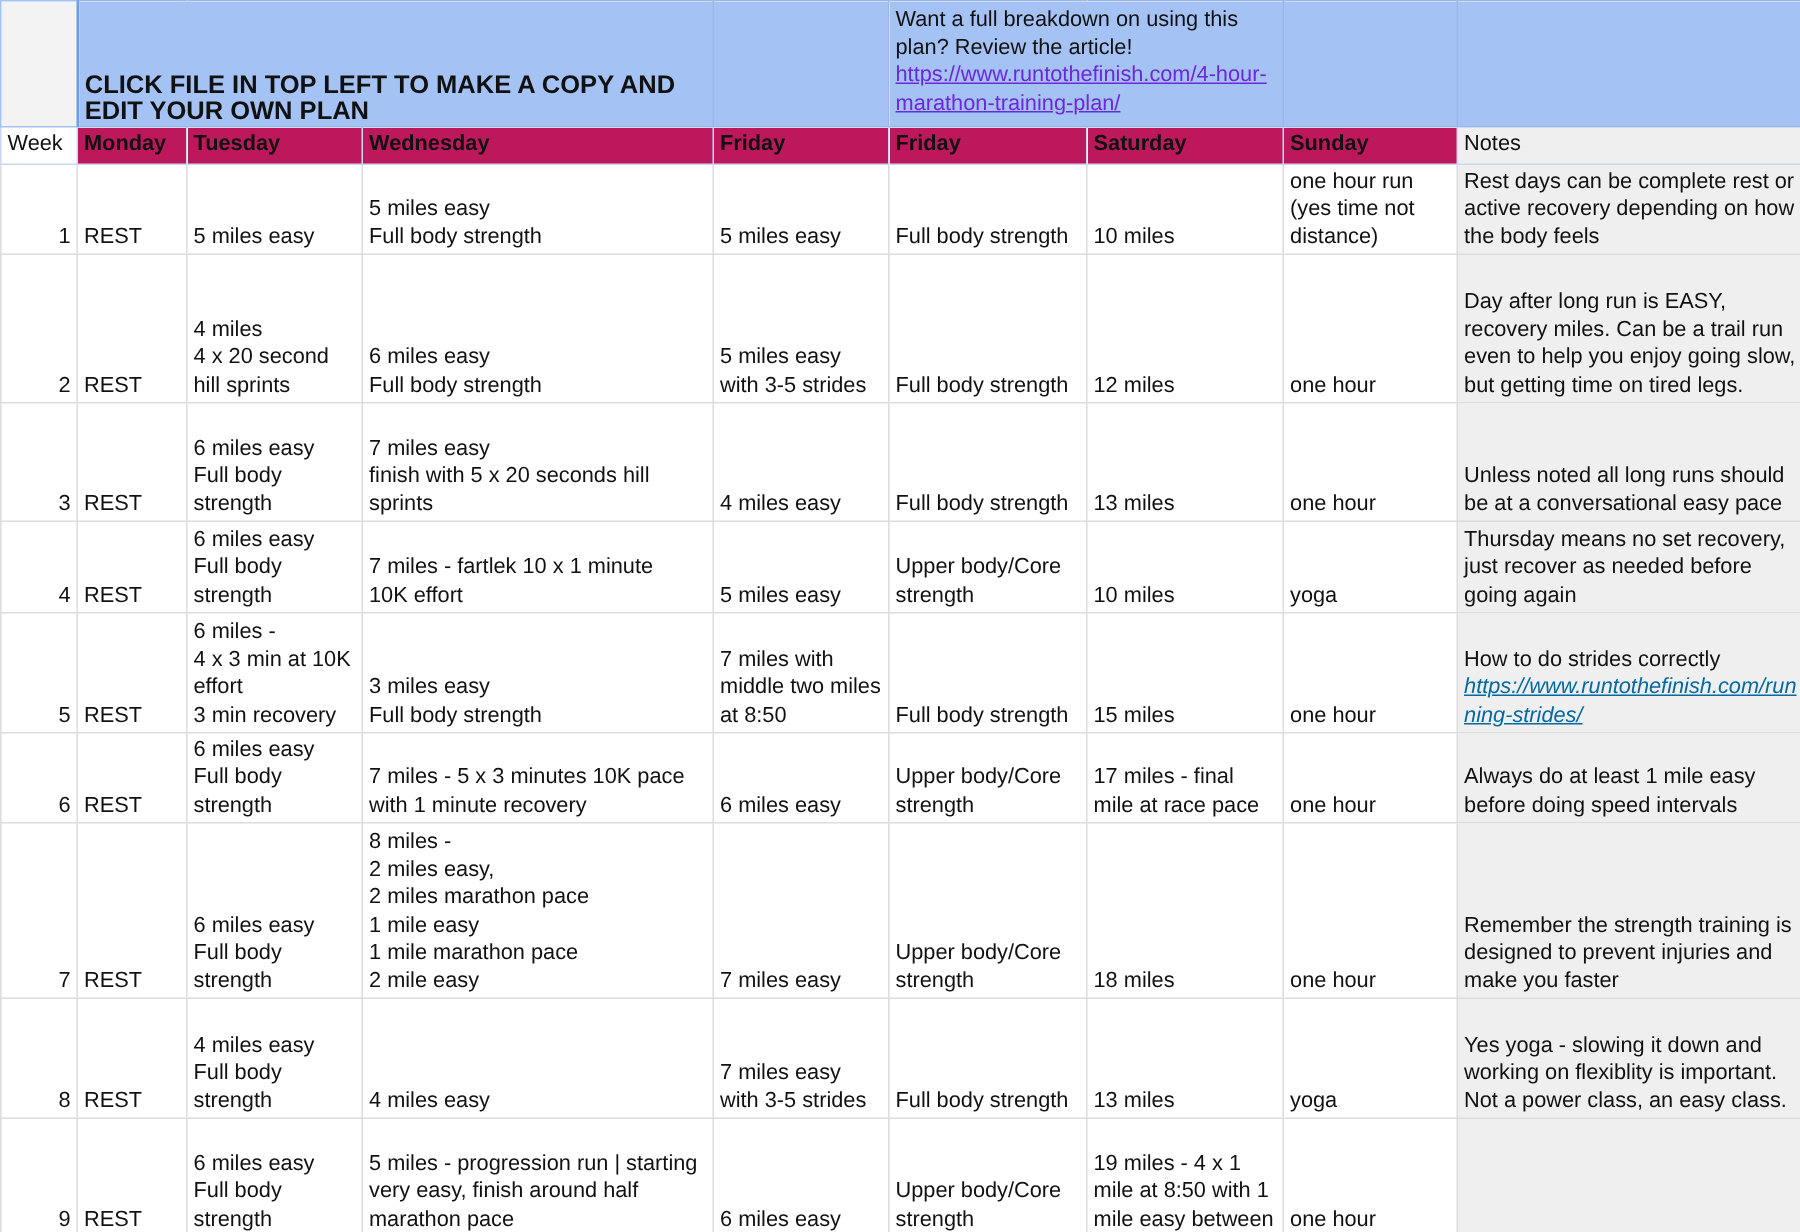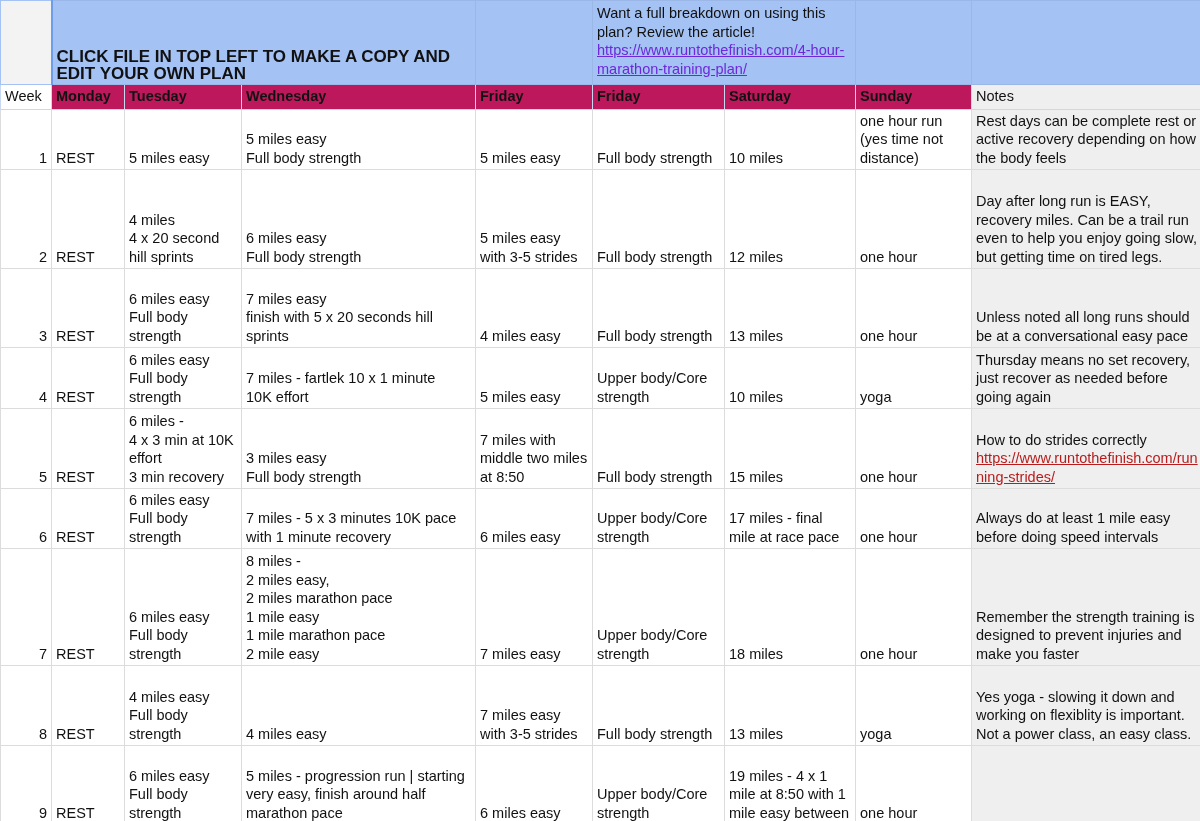--- a/index.html
+++ b/index.html
@@ -9,21 +9,21 @@
   tr.banner td{background:#a4c2f4;border-color:#9bb7e8;height:78px;}
   tr.banner td.corner{background:#f3f3f3;border:1px solid #a4c2f4;border-right:2px solid #6d9eeb;}
   tr.banner td.title{font-weight:bold;font-size:17px;line-height:17px;padding-bottom:2px;}
   tr.banner td.article{vertical-align:top;padding-top:3px;line-height:18.5px;margin-top:32px;}
   tr.banner a{color:#6d28d9;text-decoration:underline;}
   tr.heads td{background:#be185d;font-weight:bold;height:22px;vertical-align:middle;border-color:#c9d8f2;}
   tr.heads td.week{background:#fff;font-weight:normal;margin-left:48px;}
   tr.heads td.notes{background:#efefef;font-weight:normal;}
   td.wk{text-align:right;}
   td.note{background:#efefef;}
-  td.note a{color:#b91c1c;text-decoration:underline;}
+  td.note a{color:#0369a1;text-decoration:underline;font-style:italic;}
 </style>
 </head>
 <body>
 
 <table>
   <colgroup>
     <col style="width:51px">
       <col style="width:73px">
       <col style="width:117px">
       <col style="width:234px">

